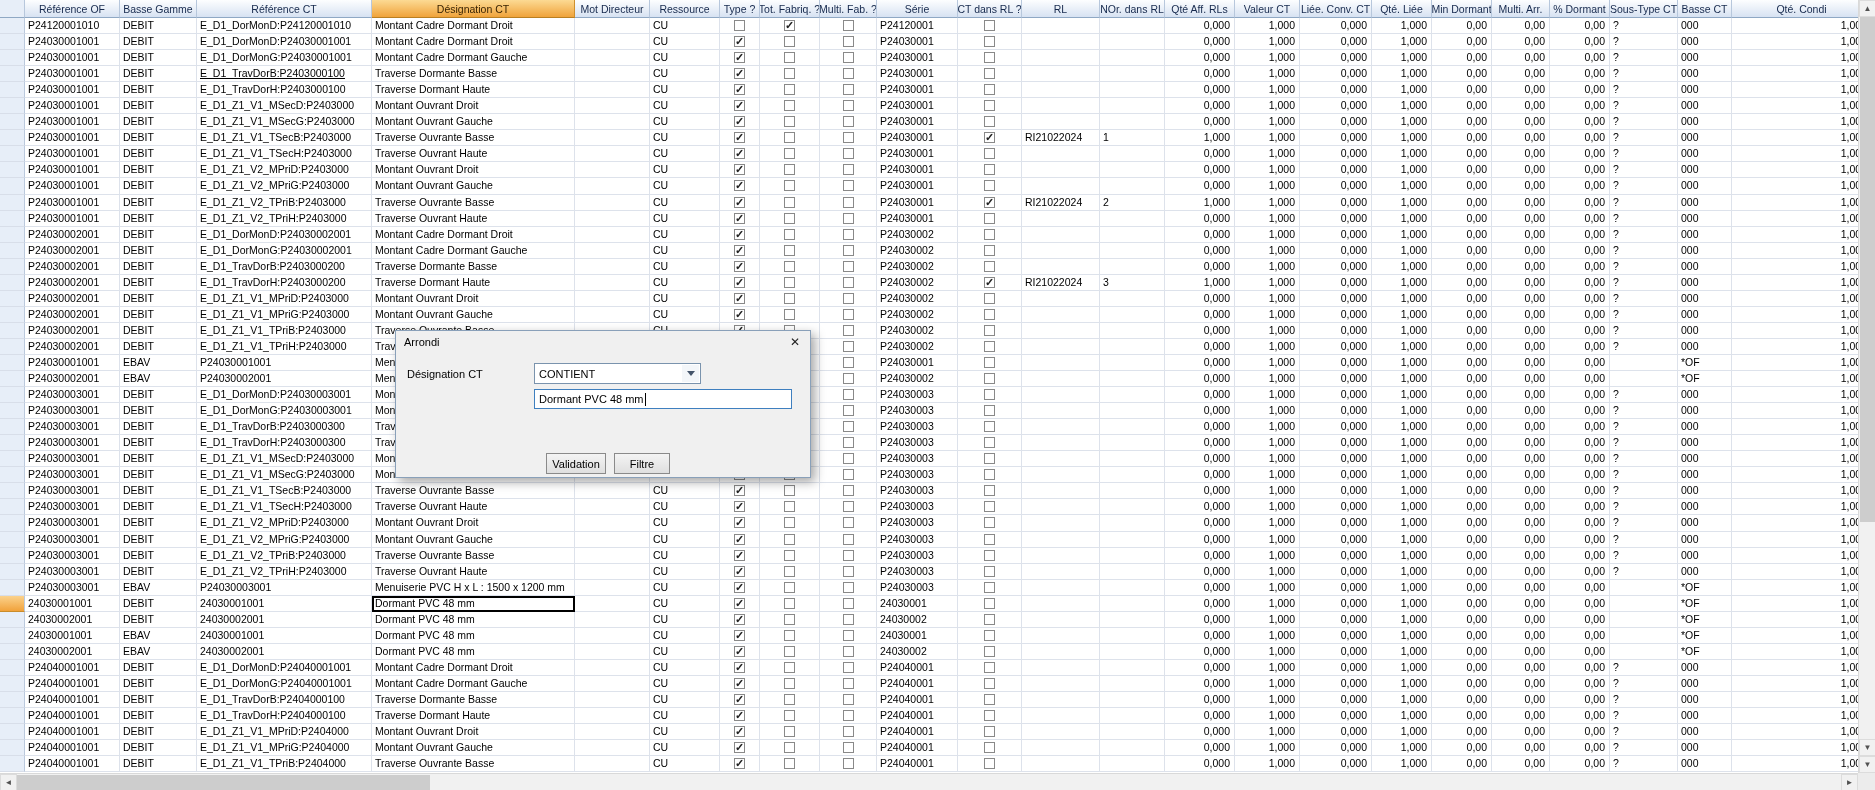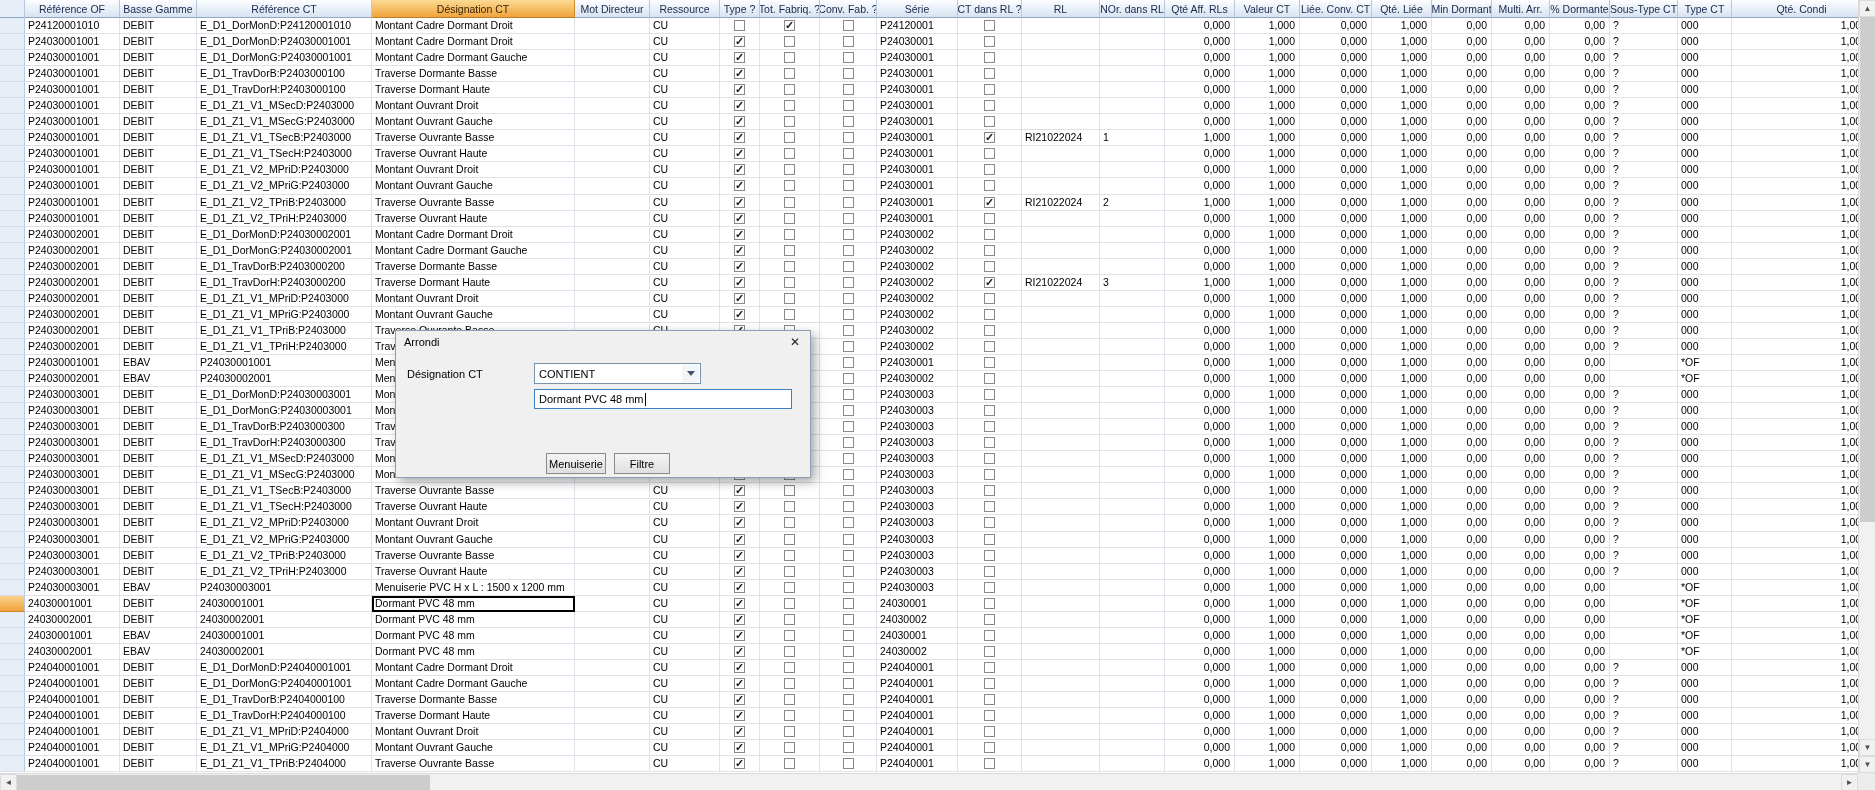--- a/index.html
+++ b/index.html
@@ -59,34 +59,34 @@
   <div id="ghead">
       <div class="corner"></div>
       <div class="hcell" style="width: 95px;">Référence OF</div>
       <div class="hcell" style="width: 77px;">Basse Gamme</div>
       <div class="hcell" style="width: 175px;">Référence CT</div>
       <div class="hcell accent" style="width: 203px;">Désignation CT</div>
       <div class="hcell" style="width: 75px;">Mot Directeur</div>
       <div class="hcell" style="width: 70px;">Ressource</div>
       <div class="hcell" style="width: 40px;">Type ?</div>
       <div class="hcell" style="width: 60px;">Tot. Fabriq. ?</div>
-      <div class="hcell" style="width: 57px;">Conv. Fab. ?</div>
+      <div class="hcell" style="width: 57px;">Multi. Fab. ?</div>
       <div class="hcell" style="width: 81px;">Série</div>
       <div class="hcell" style="width: 64px;">CT dans RL ?</div>
       <div class="hcell" style="width: 78px;">RL</div>
       <div class="hcell" style="width: 65px;">NOr. dans RL</div>
       <div class="hcell" style="width: 70px;">Qté Aff. RLs</div>
       <div class="hcell" style="width: 65px;">Valeur CT</div>
       <div class="hcell" style="width: 72px;">Liée. Conv. CT</div>
       <div class="hcell" style="width: 60px;">Qté. Liée</div>
       <div class="hcell" style="width: 60px;">Min Dormant</div>
       <div class="hcell" style="width: 58px;">Multi. Arr.</div>
-      <div class="hcell" style="width: 60px;">% Dormante</div>
+      <div class="hcell" style="width: 60px;">% Dormant</div>
       <div class="hcell" style="width: 68px;">Sous-Type CT</div>
-      <div class="hcell" style="width: 54px;">Type CT</div>
+      <div class="hcell" style="width: 54px;">Basse CT</div>
       <div class="hcell" style="width: 140px;">Qté. Condi</div>
     </div>
   <div id="gbody">
       <div class="row">
         <div class="sel"></div>
         <div class="cell" style="width: 95px;">P24120001010</div>
         <div class="cell" style="width: 77px;">DEBIT</div>
         <div class="cell" style="width: 175px;">E_D1_DorMonD:P24120001010</div>
         <div class="cell" style="width: 203px;">Montant Cadre Dormant Droit</div>
         <div class="cell" style="width: 75px;"></div>
@@ -182,21 +182,21 @@
         <div class="cell num" style="width: 58px;">0,00</div>
         <div class="cell num" style="width: 60px;">0,00</div>
         <div class="cell" style="width: 68px;">?</div>
         <div class="cell" style="width: 54px;">000</div>
         <div class="cell num" style="width: 140px;">1,000</div>
       </div>
       <div class="row">
         <div class="sel"></div>
         <div class="cell" style="width: 95px;">P24030001001</div>
         <div class="cell" style="width: 77px;">DEBIT</div>
-        <div class="cell" style="width: 175px;">E_D1_TravDorB:P2403000100</div>
+        <div class="cell" style="width: 175px; text-decoration: underline;">E_D1_TravDorB:P2403000100</div>
         <div class="cell" style="width: 203px;">Traverse Dormante Basse</div>
         <div class="cell" style="width: 75px;"></div>
         <div class="cell" style="width: 70px;">CU</div>
         <div class="cell chk" style="width: 40px;">
           <span class="cb on"></span>
         </div>
         <div class="cell chk" style="width: 60px;">
           <span class="cb"></span>
         </div>
         <div class="cell chk" style="width: 57px;">
@@ -1693,21 +1693,21 @@
   <div id="dlg-combo">
     <span>CONTIENT</span>
     <span class="arrowbox">
       <span class="tri"></span>
     </span>
   </div>
   <div id="dlg-input">
     <span>Dormant PVC 48 mm</span>
       <span class="caret"></span>
   </div>
-  <div id="btn-ok" class="dlg-btn">Menuiserie</div>
+  <div id="btn-ok" class="dlg-btn">Validation</div>
   <div id="btn-cancel" class="dlg-btn">Filtre</div>
 </div>
 
 <div id="vsb">
   <div class="sbtn" style="top:0">
       <span>▲</span>
     </div>
   <div id="vthumb"></div>
   <div class="sbtn" style="top:739px">
       <span>▼</span>

